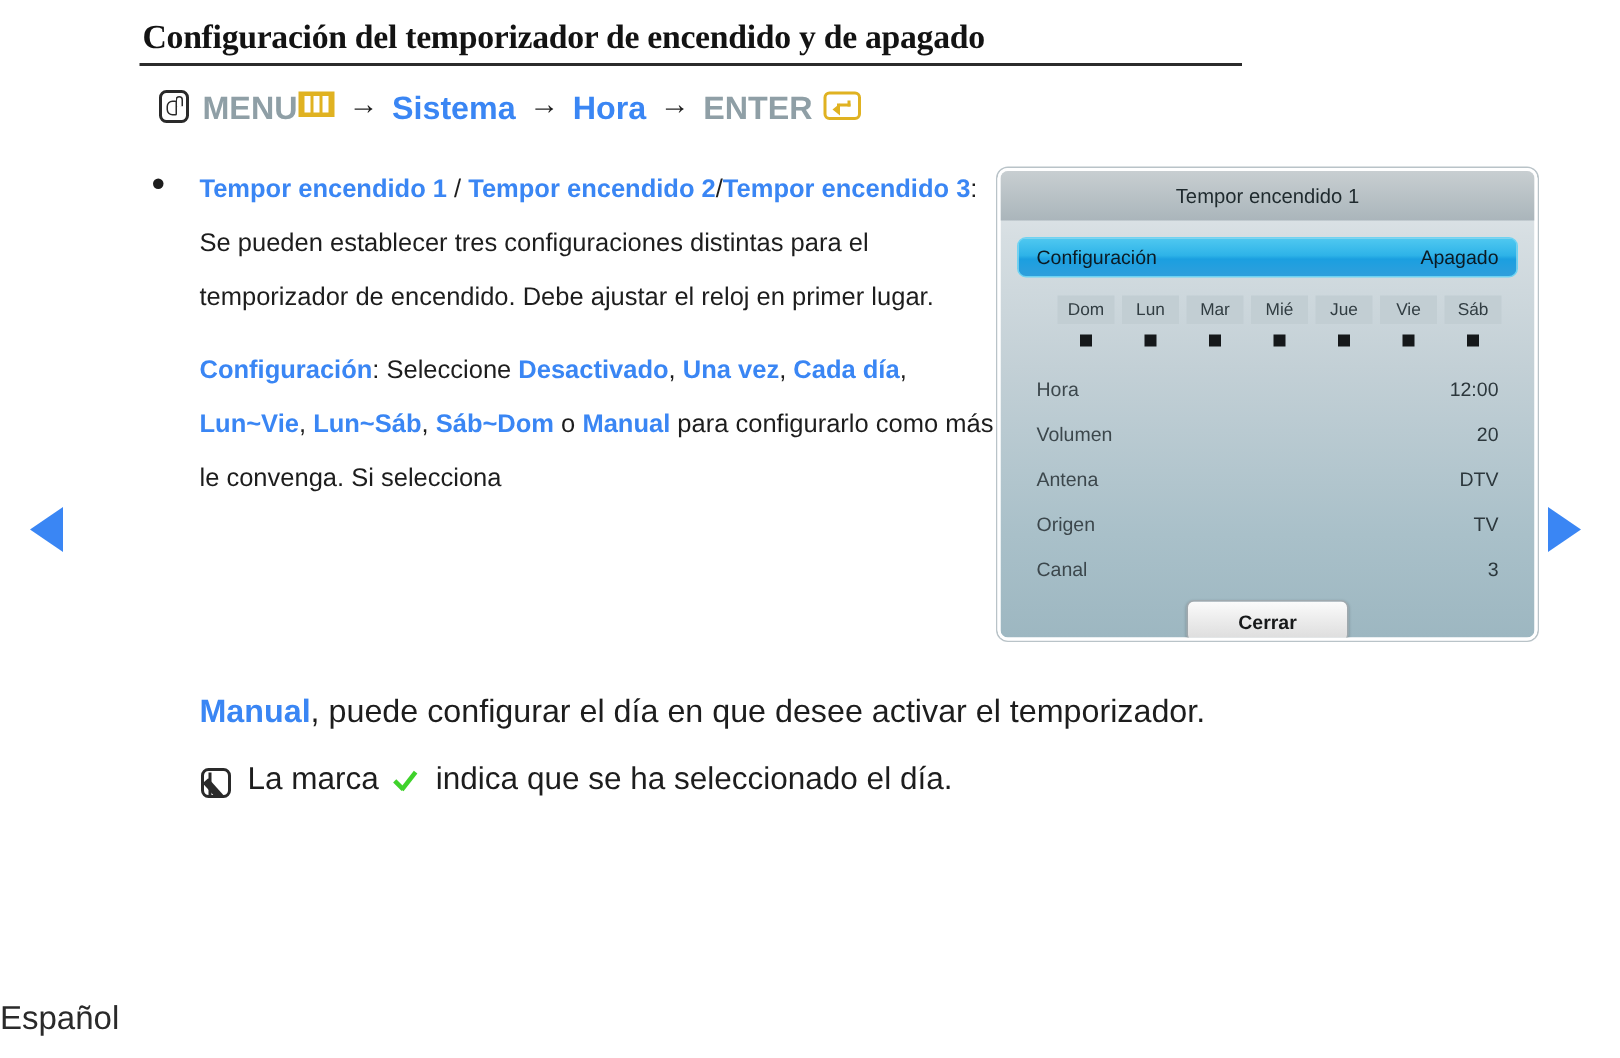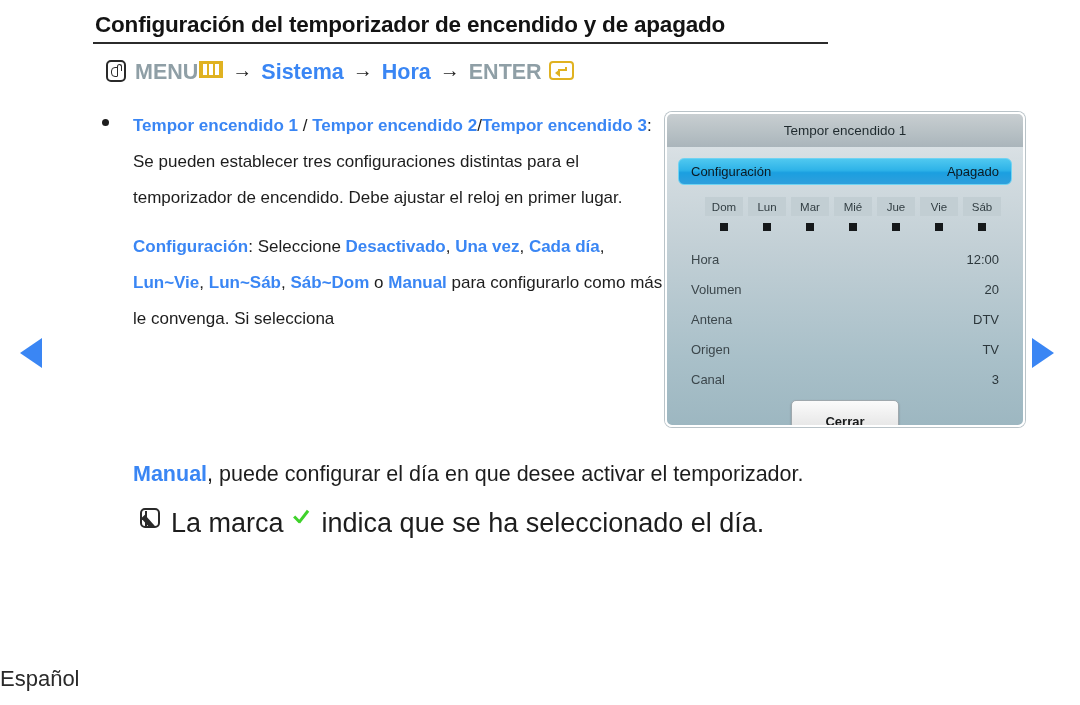--- a/index.html
+++ b/index.html
@@ -20,20 +20,21 @@
   #page-heading {
     position: absolute;
     left: 95px;
     top: 12px;
     width: 745px;
     font-size: 22.5px;
     font-weight: bold;
     letter-spacing: -0.2px;
     color: #131313;
     white-space: nowrap;
+    font-family: Liberation Serif, serif;
   }
   #heading-rule {
     position: absolute;
     left: 93px;
     top: 42px;
     width: 735px;
     height: 2px;
     background: #2b2b2b;
   }
 
@@ -185,25 +186,24 @@
     color: #1d1d1d;
     white-space: nowrap;
   }
 
   
   #note-line {
     position: absolute;
     left: 134px;
     top: 508px;
     display: flex;
-    align-items: flex-start;
-    font-size: 27px;
+    align-items: flex-end;
+    font-size: 21px;
     color: #1d1d1d;
     white-space: nowrap;
-    margin-left: 6px;
   }
   .icon-note {
     width: 20px;
     height: 20px;
     border: 2px solid #2a2a2a;
     border-radius: 5px;
     position: relative;
     margin-right: 11px;
     box-sizing: border-box;
     overflow: hidden;
@@ -377,21 +377,21 @@
     height: 24px;
     border-radius: 5px;
     background: linear-gradient(to bottom, #fbfbfb 0%, #ebebeb 50%, #dcdcdc 100%);
     border: 1px solid #9fa8ad;
     display: flex;
     align-items: center;
     justify-content: center;
     font-size: 13px;
     font-weight: bold;
     color: #17191a;
-    padding: 8px 14px;
+    padding: 1px 14px;
     box-shadow: 0 1px 2px rgba(0,0,0,0.25);
   }
 </style>
 </head>
 <body>
 
 <div id="page-heading">Configuración del temporizador de encendido y de apagado</div>
 <div id="heading-rule"></div>
 
 <div id="menu-path">

